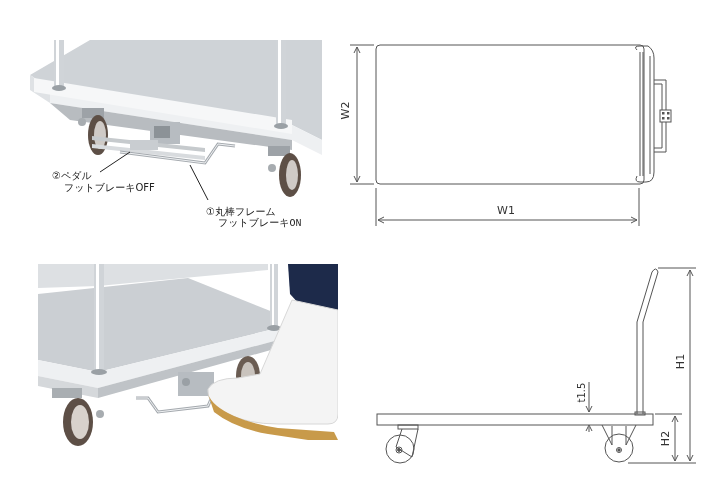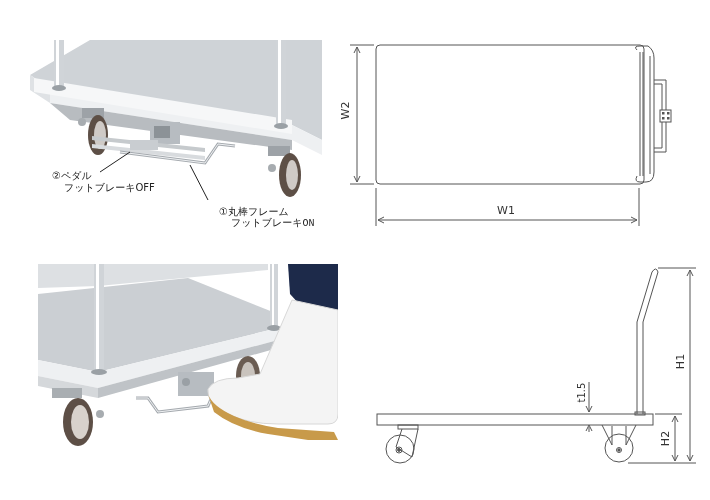--- a/index.html
+++ b/index.html
@@ -54,21 +54,21 @@
     <line x1="70" y1="132" x2="100" y2="112" stroke="#222" stroke-width="1"></line>
     <line x1="160" y1="125" x2="178" y2="160" stroke="#222" stroke-width="1"></line>
   </svg>
 </div>
 
 <div class="label" style="left:52px;top:170px;">
   <div>②ペダル</div>
   <div style="padding-left:12px;text-align:right;">フットブレーキOFF</div>
 </div>
 <div class="abs" style="left:206px;top:198px;width:1px;height:0;"></div>
-<div class="label" style="left:206px;top:206px;margin-left:13px;">
+<div class="label" style="left:206px;top:206px;">
   <div>①丸棒フレーム</div>
   <div style="padding-left:12px;font-family:Liberation Mono, monospace;">フットブレーキON</div>
 </div>
 
 <svg width="710" height="500" viewBox="0 0 710 500" style="pointer-events:none;">
   <g stroke="#555" fill="none" stroke-width="1">
 
     <rect x="376" y="45" width="268" height="139" rx="4" ry="4"></rect>
 
     <path d="M637,50 Q633,46 640,46 L648,46 Q654,50 654,58 L654,172 Q654,182 646,182 L640,182 Q634,182 637,176"></path>

